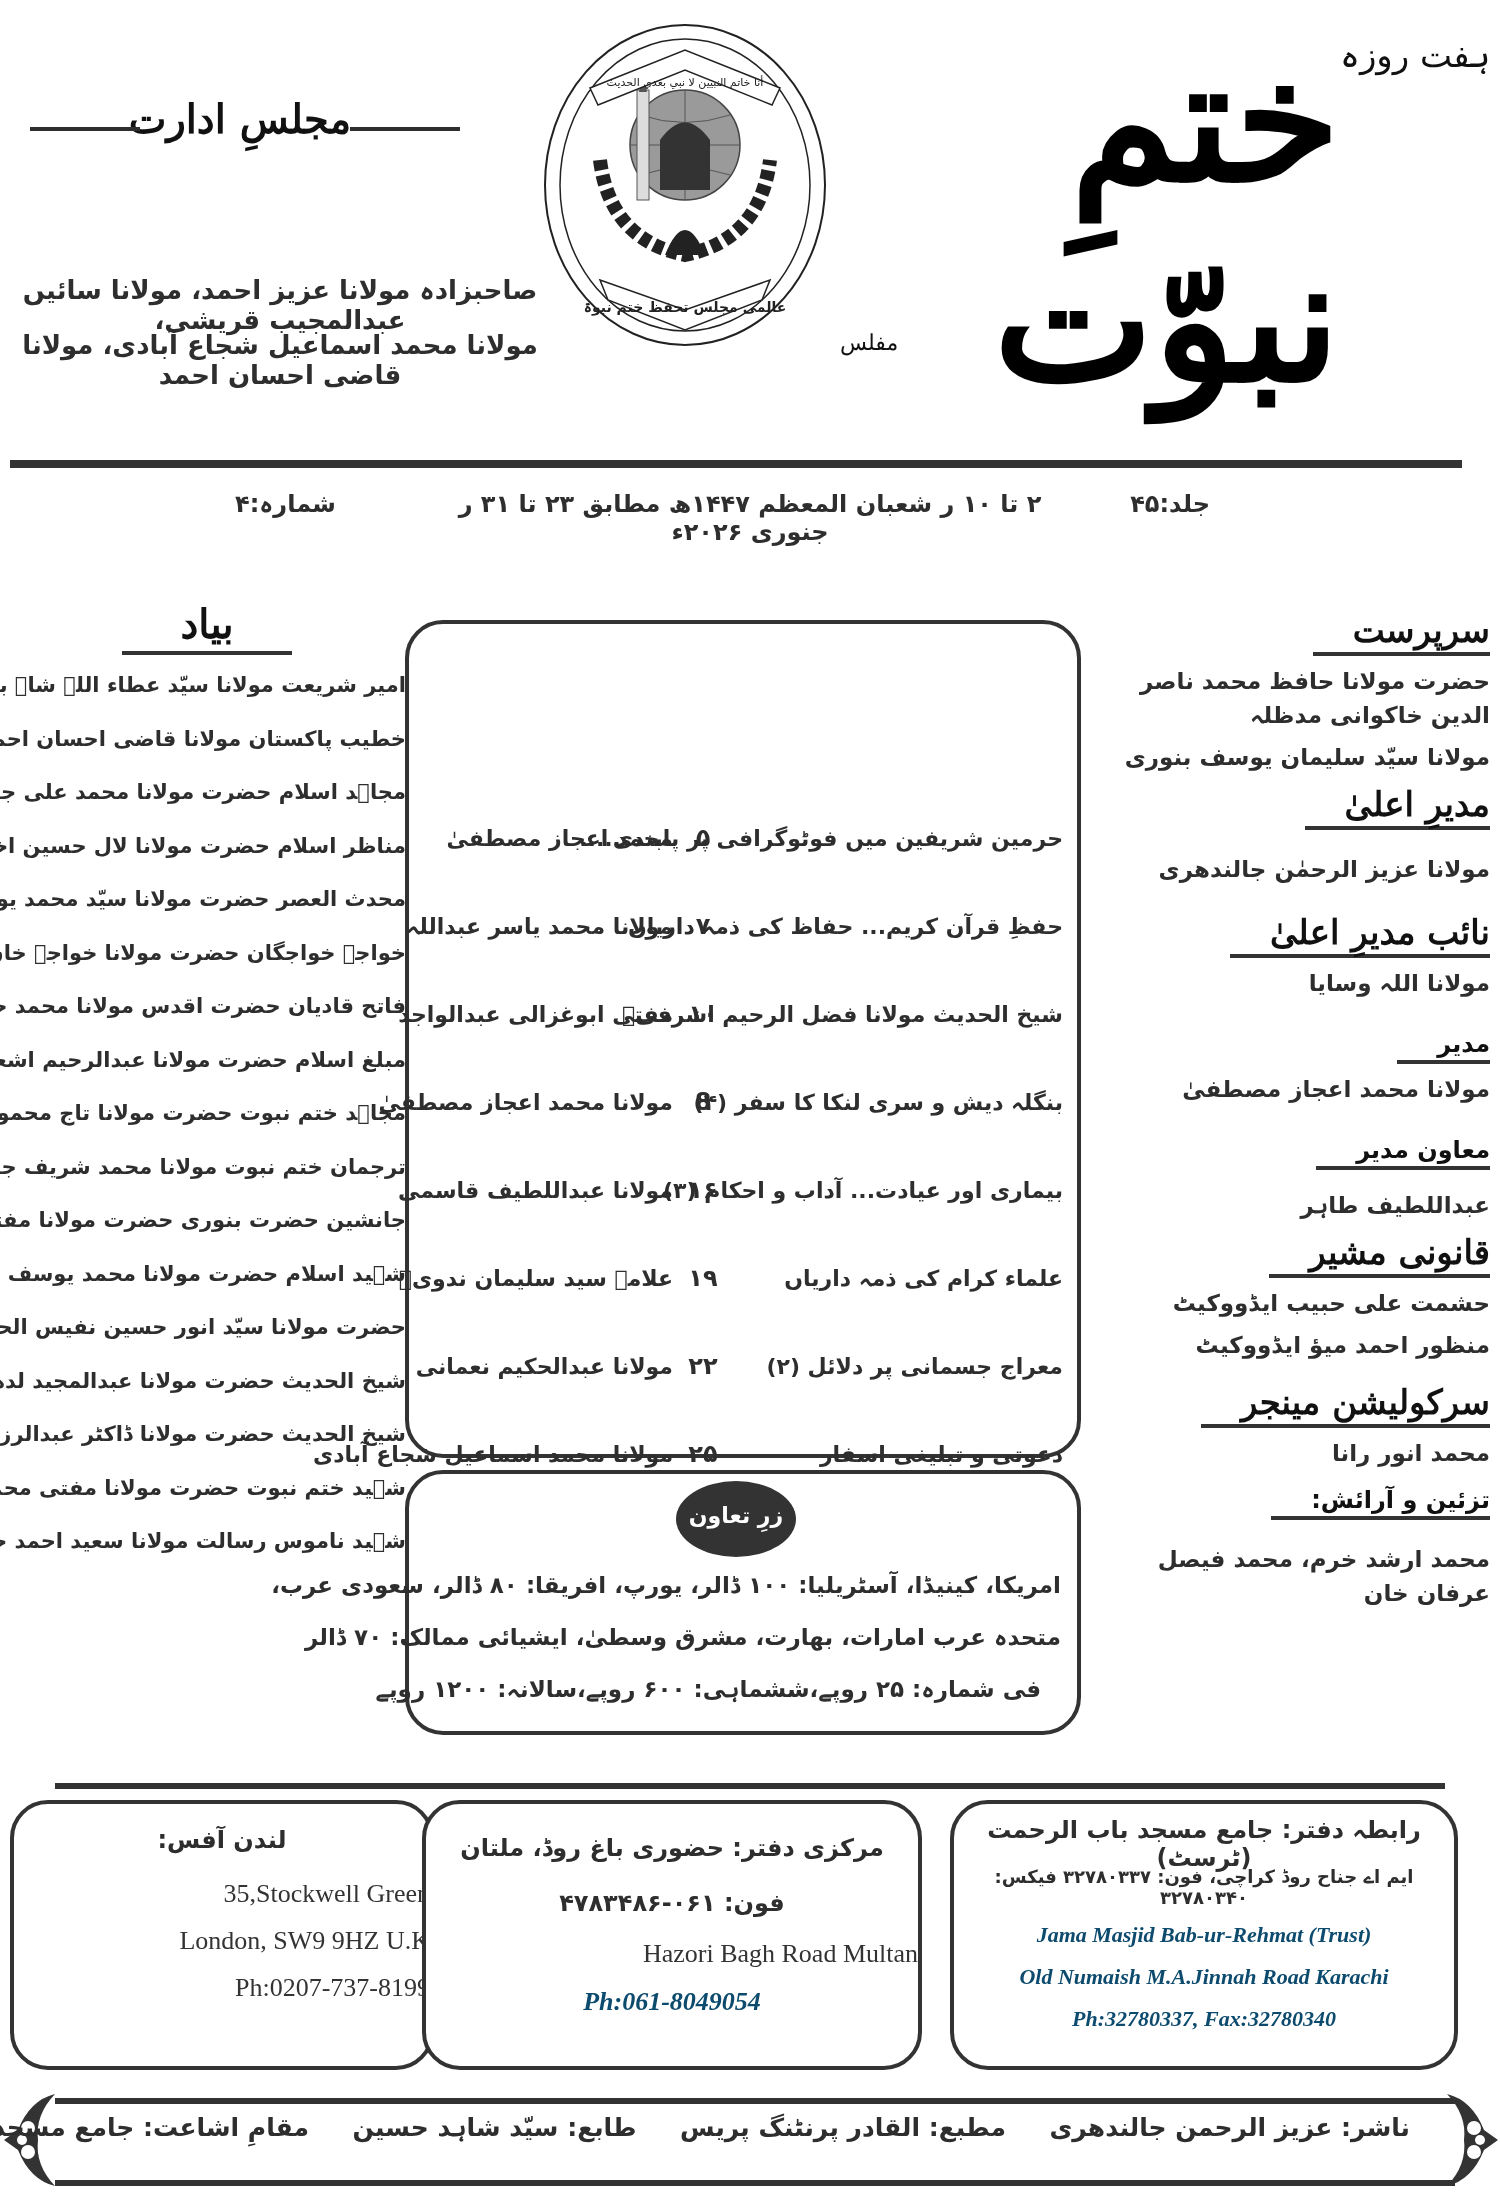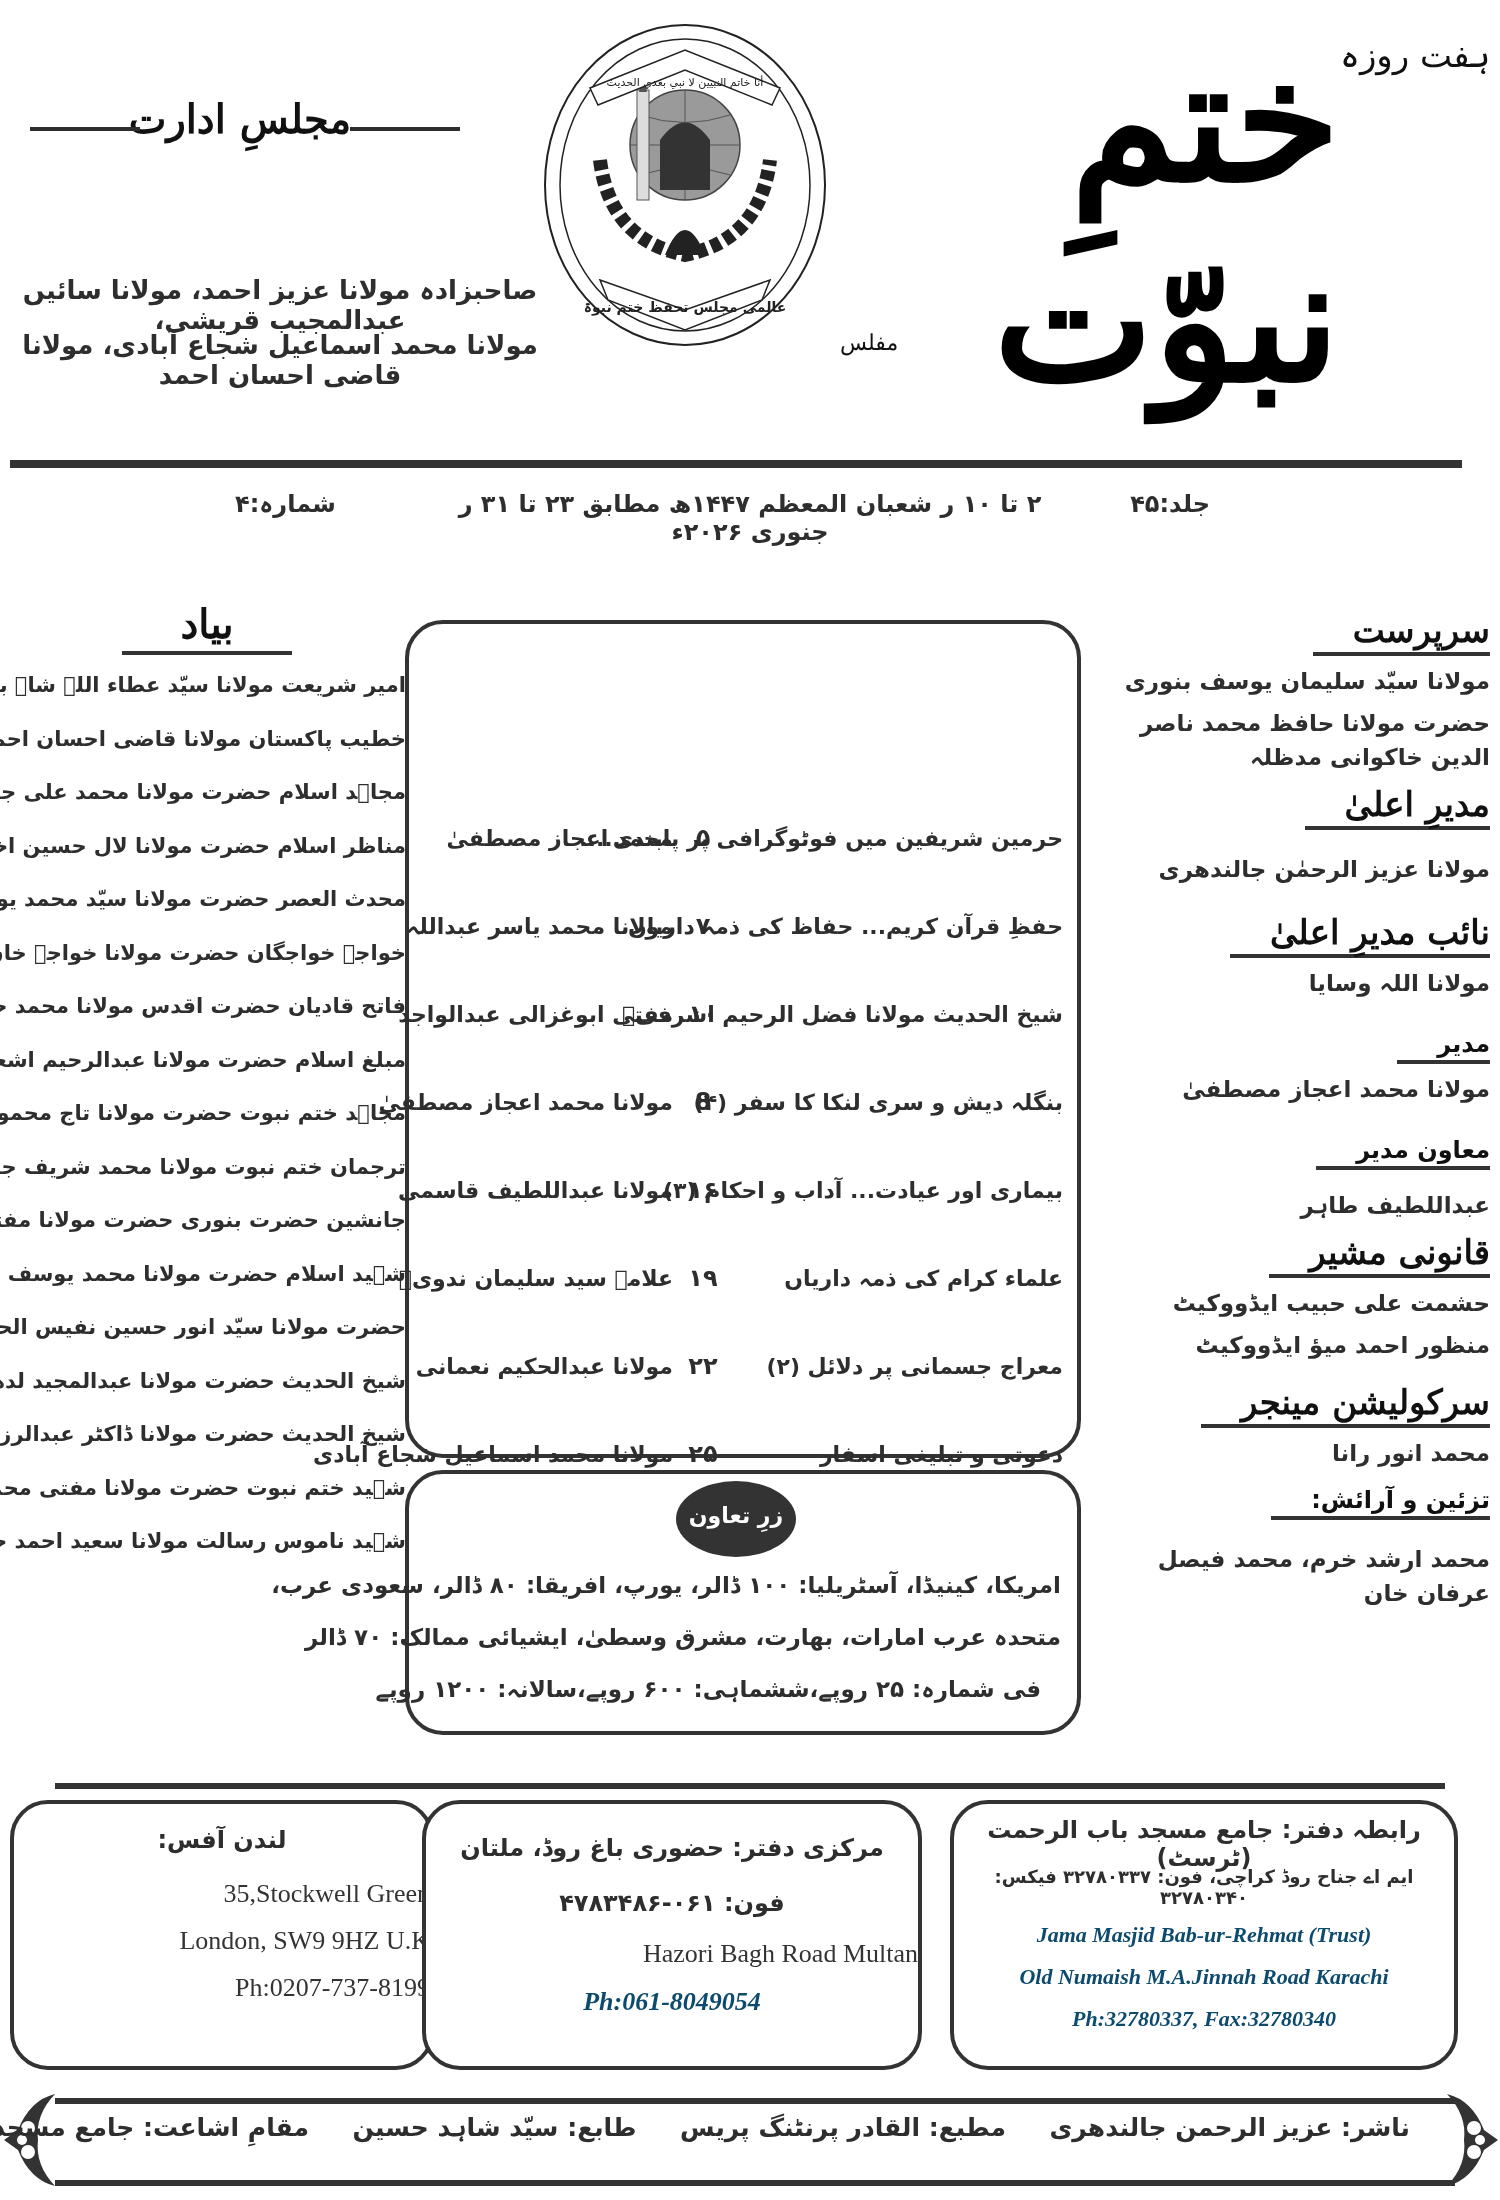--- a/index.html
+++ b/index.html
@@ -96,22 +96,22 @@
 <div class="abs rtl weekly">ہفت روزہ</div>
 <div class="abs rtl founder-sig">مفلس</div>
 <div class="abs main-rule"></div>
 
 <div class="abs rtl urdu issue-line" style="right:290px;">جلد:۴۵</div>
 <div class="abs rtl urdu issue-line" style="left:430px;width:640px;text-align:center;">۲ تا ۱۰ ر شعبان المعظم ۱۴۴۷ھ مطابق ۲۳ تا ۳۱ ر جنوری ۲۰۲۶ء</div>
 <div class="abs rtl urdu issue-line" style="left:235px;">شمارہ:۴</div>
 
 <div class="abs rtl rcol">
   <div class="heading">سرپرست</div>
+  <div class="urdu name">حضرت مولانا حافظ محمد ناصر الدین خاکوانی مدظلہ</div>
   <div class="urdu name">مولانا سیّد سلیمان یوسف بنوری</div>
-  <div class="urdu name">حضرت مولانا حافظ محمد ناصر الدین خاکوانی مدظلہ</div>
   <div class="heading">مدیرِ اعلیٰ</div>
   <div class="urdu name" style="margin-top:22px;">مولانا عزیز الرحمٰن جالندھری</div>
   <div class="heading" style="margin-top:26px;">نائب مدیرِ اعلیٰ</div>
   <div class="urdu name">مولانا اللہ وسایا</div>
   <div class="heading small" style="margin-top:30px;">مدیر</div>
   <div class="urdu name">مولانا محمد اعجاز مصطفیٰ</div>
   <div class="heading small" style="margin-top:30px;">معاون مدیر</div>
   <div class="urdu name" style="margin-top:18px;">عبداللطیف طاہر</div>
   <div class="heading">قانونی مشیر</div>
   <div class="urdu name">حشمت علی حبیب ایڈووکیٹ</div>

